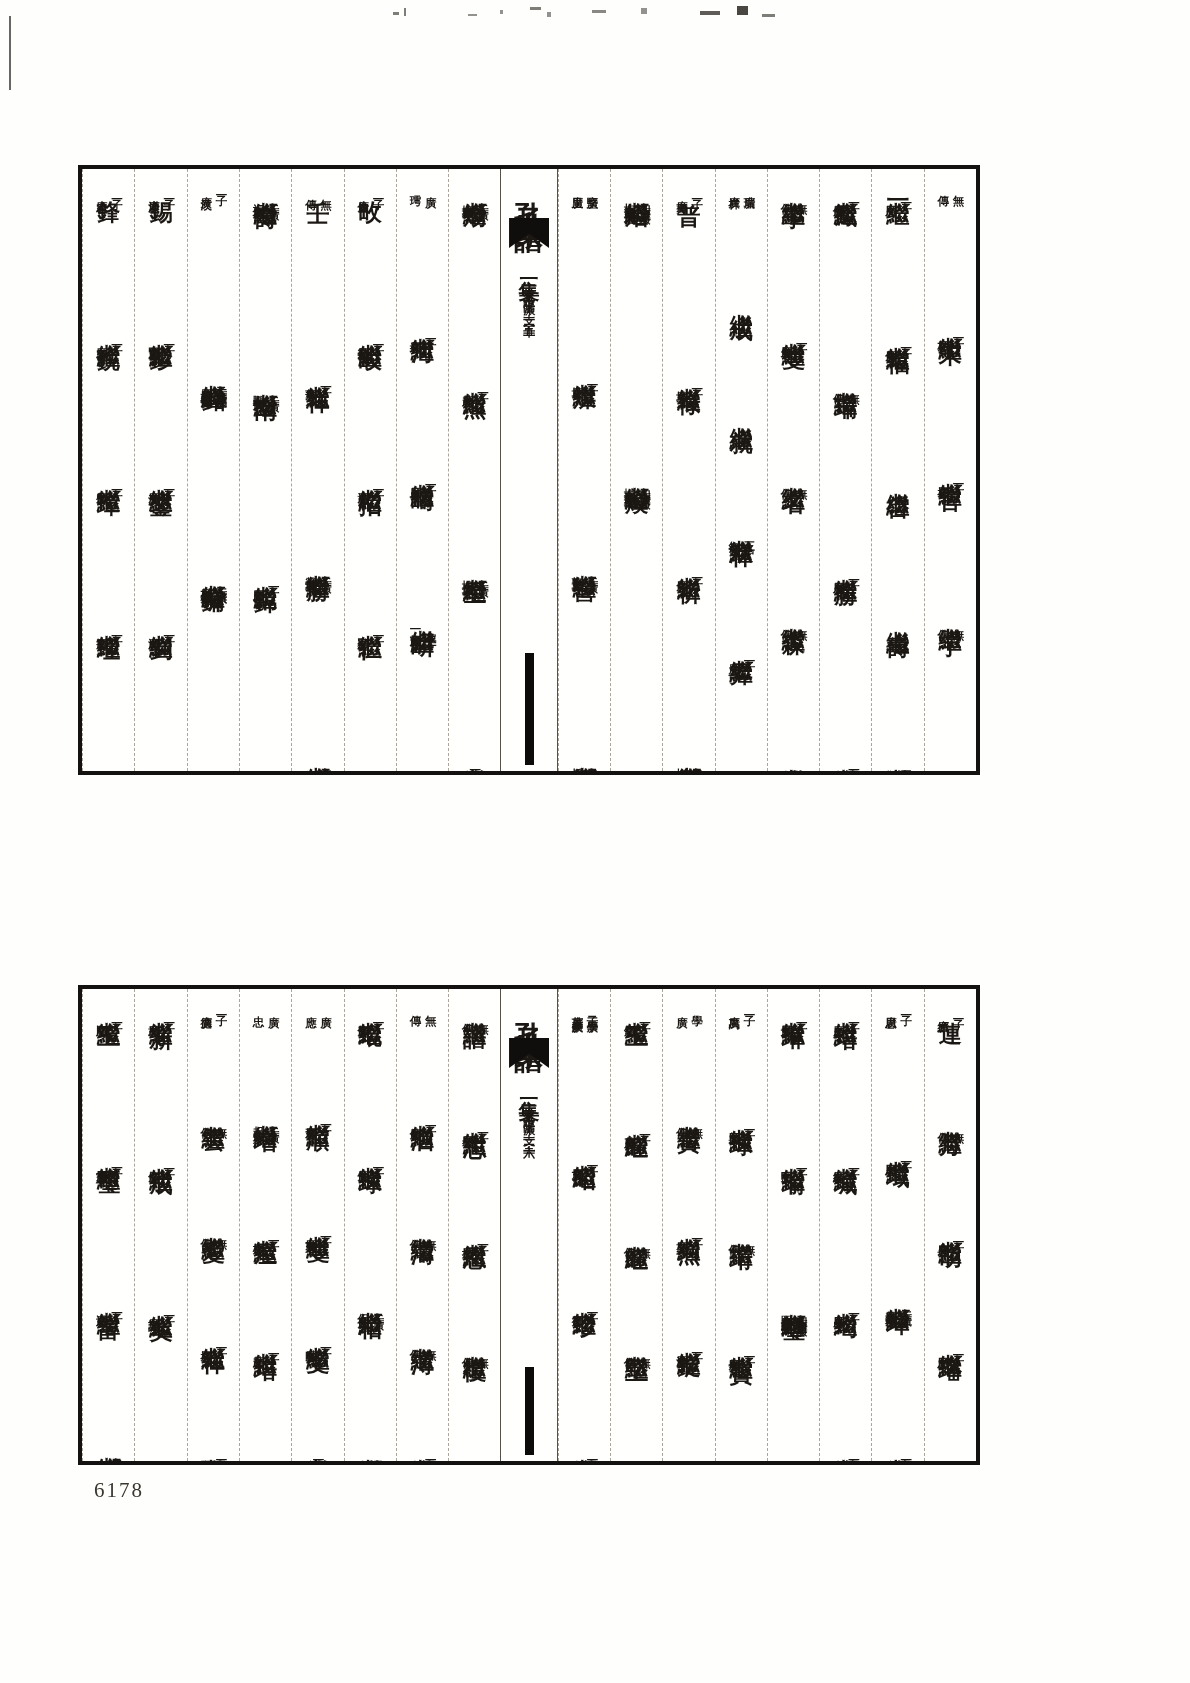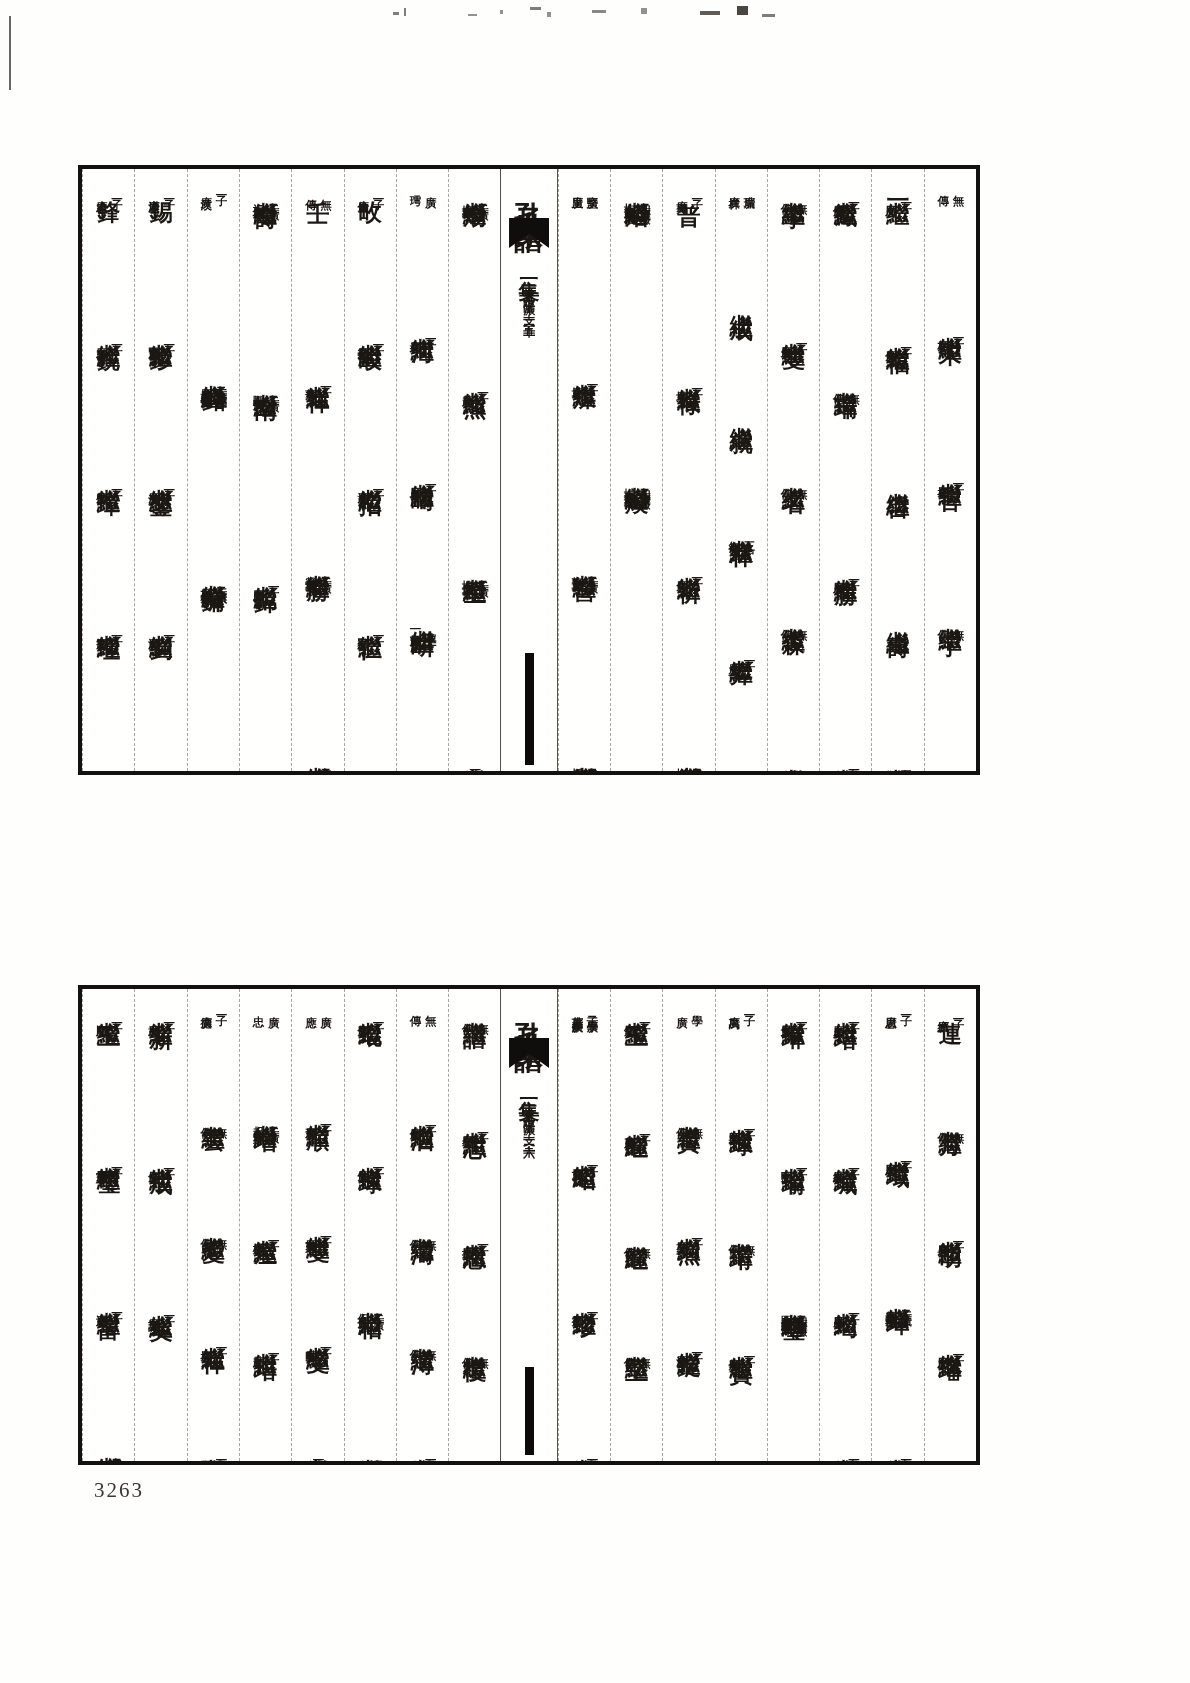--- a/index.html
+++ b/index.html
@@ -1091,13 +1091,13 @@
       <div class="gentry">
         <div class="gname">繼旭</div>
         <div class="gnote">
           <div class="gsub">子二廣</div>
           <div class="gsub">志廣惣</div>
         </div>
       </div>
     </div>
   </div>
 
-<div class="page-number">3263</div>
+<div class="page-number">6178</div>
 
 </body></html>

